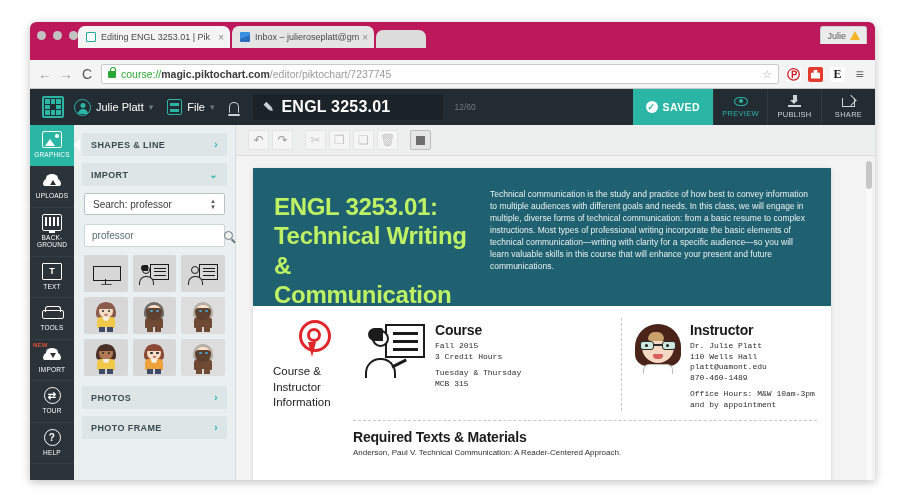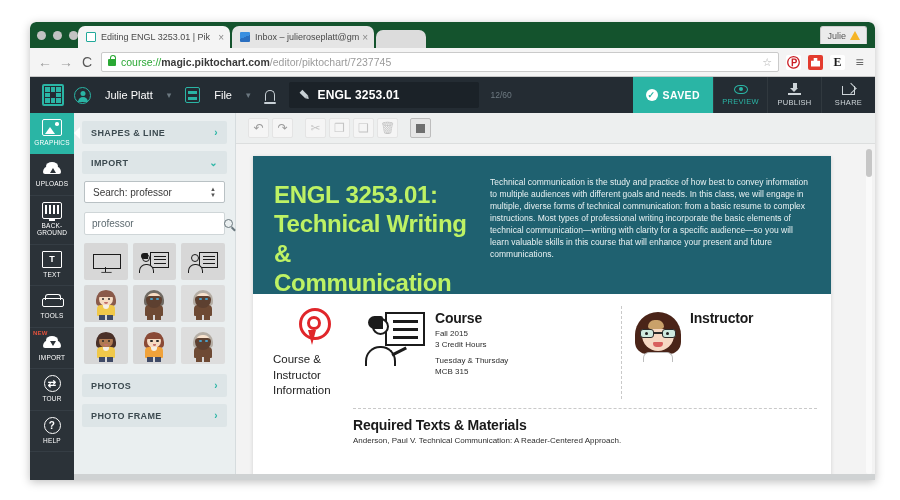--- a/index.html
+++ b/index.html
@@ -17,22 +17,22 @@
     width: 845px; height: 458px;
     background: #d7d7d7;
     border-radius: 6px 6px 0 0;
     box-shadow: 0 2px 10px rgba(0,0,0,.25);
     overflow: hidden;
   }
 
   
   #tab-strip {
     position: relative;
-    height: 26px;
-    background: #14532d;
+    height: 38px;
+    background: #be185d;
     border-radius: 6px 6px 0 0;
   }
   .win-dots { position: absolute; left: 7px; top: 9px; display: flex; gap: 7px; }
   .win-dot { width: 9px; height: 9px; border-radius: 50%; background: #c2c2c2; }
   .tab {
     position: absolute; top: 4px; height: 22px;
     background: #f1f1f1;
     border-radius: 7px 7px 0 0;
     display: flex; align-items: center;
     padding: 0 6px 0 8px;
@@ -132,21 +132,21 @@
     color: #ffffff; font-size: 11px;
   }
   #pikto-logo {
     width: 22px; height: 22px; margin: 0 10px 0 12px;
     border: 2px solid #2ab5a5; border-radius: 2px;
     display: grid; grid-template-columns: repeat(3,1fr); grid-template-rows: repeat(3,1fr);
     gap: 1px; padding: 1px;
   }
   #pikto-logo i { background: #2ab5a5; display: block; }
   #pikto-logo i:nth-child(5) { background: transparent; }
-  .tb-group { display: flex; align-items: center; gap: 14px; margin-right: 14px; }
+  .tb-group { display: flex; align-items: center; gap: 5px; margin-right: 14px; }
   .circ-icon {
     width: 17px; height: 17px; border-radius: 50%;
     border: 1.6px solid #2ab5a5; position: relative;
   }
   .circ-icon::before {
     content:""; position:absolute; left:50%; top:3px; transform:translateX(-50%);
     width:5px; height:5px; border-radius:50%; background:#2ab5a5;
   }
   .circ-icon::after {
     content:""; position:absolute; left:50%; bottom:1px; transform:translateX(-50%);
@@ -177,21 +177,21 @@
   }
   #title-pencil::before {
     content:""; position:absolute; left:4px; top:0; width:4px; height:8px;
     background:#c9d1d6;
   }
   #title-pencil::after {
     content:""; position:absolute; left:4px; top:8px;
     border-left:2px solid transparent; border-right:2px solid transparent;
     border-top:3px solid #c9d1d6;
   }
-  #doc-title { font-size: 12px; font-weight: bold; letter-spacing: .2px; }
+  #doc-title { font-size: 16px; font-weight: bold; letter-spacing: .2px; }
   #char-count { font-size: 8.5px; color: #6e7a82; margin-left: 12px; }
   #topbar-right { margin-left: auto; display: flex; align-items: stretch; height: 36px; }
   #saved-btn {
     background: #2ab5a5; color: #ffffff;
     display: flex; align-items: center; gap: 5px;
     padding: 0 13px; font-size: 10.5px; font-weight: bold;
     letter-spacing: .4px;
   }
   .check-circ {
     width: 12px; height: 12px; border-radius: 50%; background: #ffffff;
@@ -532,21 +532,21 @@
     background:#1b1b1b; transform: rotate(-27deg); z-index:5;
   }
   .course-text { flex: 1 1 auto; }
   .sec-title {
     font-size: 14px; font-weight: bold; color: #1a1a1a;
     font-family: "Liberation Sans Narrow","Liberation Sans", sans-serif;
     letter-spacing: -.2px; margin-bottom: 3px;
   }
   .sec-body {
     font-size: 8px; line-height: 1.32; color: #2d2d2d;
-    font-family: Liberation Sans, sans-serif;
+    font-family: Liberation Mono, monospace;
   }
   .sec-body .gap { display: block; height: 6px; }
   #instructor-block {
     width: 196px; flex: 0 0 auto; display: flex; gap: 8px; padding-top: 4px;
     border-left: 1px dashed #c9c9c9; padding-left: 12px;
   }
   .avatar-big { width: 48px; height: 52px; position: relative; flex: 0 0 auto; }
   .avatar-big .ab-hair {
     position:absolute; left:1px; top:2px; width:46px; height:42px;
     background:#4a2418; border-radius:23px 23px 12px 12px;
@@ -977,20 +977,29 @@
                       <i class="bridge"></i>
                       <i class="lens r"></i>
                     </span>
                   <i class="pupil l"></i>
                     <i class="pupil r"></i>
                     <i class="ab-mouth"></i>
                     <i class="ab-collar"></i>
                 </div>
                 <div class="course-text">
                   <div class="sec-title">Instructor</div>
+                  <div class="sec-body">
+                    <div>Dr. Julie Platt</div>
+                    <div>110 Wells Hall</div>
+                    <div>platt@uamont.edu</div>
+                    <div>870-460-1489</div>
+                    <span class="gap"></span>
+                    <div>Office Hours: M&amp;W 10am-3pm</div>
+                    <div>and by appointment</div>
+                  </div>
                 </div>
               </div>
             </div>
 
             <div id="texts-block">
               <div class="sec-title">Required Texts &amp; Materials</div>
               <div id="texts-body">Anderson, Paul V. Technical Communication: A Reader-Centered Approach.</div>
             </div>
 
           </div>

